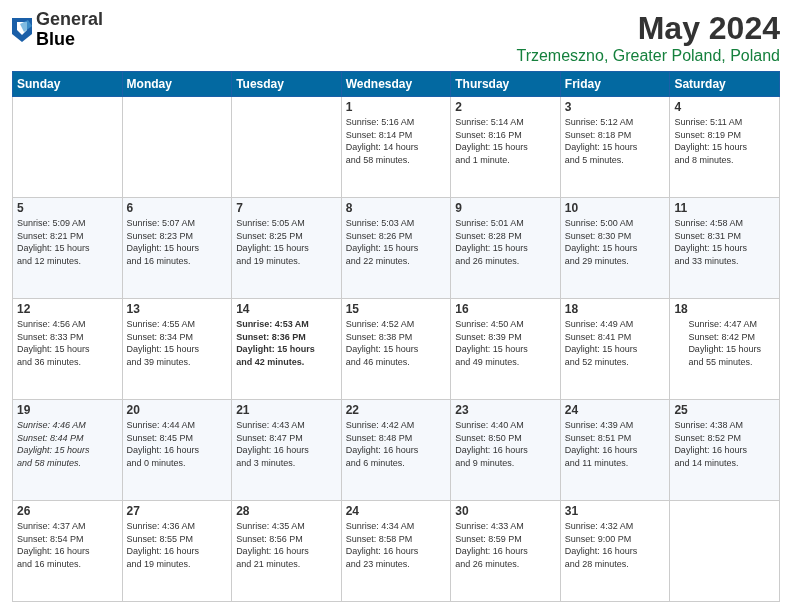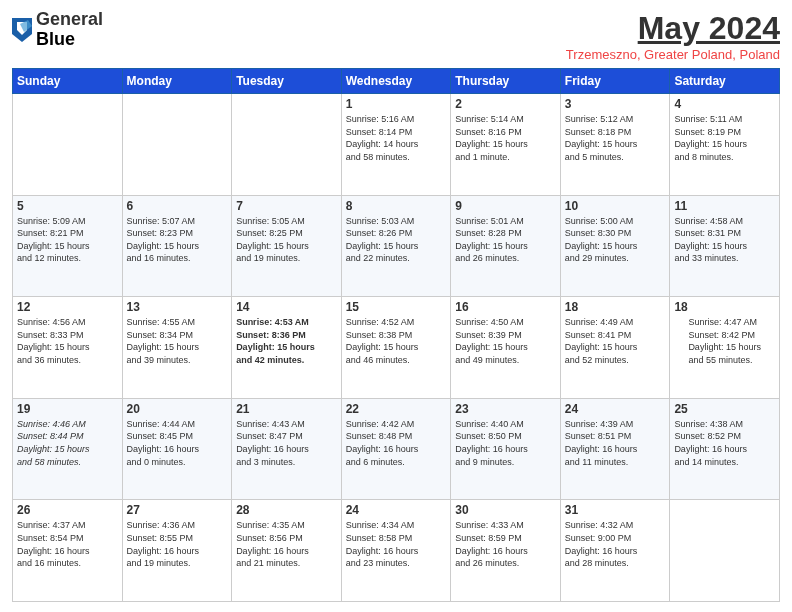--- a/index.html
+++ b/index.html
@@ -47,25 +47,24 @@
       width: 20px;
       height: 24px;
     }
     .header-right {
       text-align: right;
     }
     .month-title {
       font-size: 32px;
       font-weight: bold;
       color: #333;
-      text-decoration: underline;
     }
     .subtitle {
-      font-size: 13px;
-      color: #ef4444;
+      font-size: 16px;
+      color: #15803d;
     }
     .calendar {
       flex: 1;
       border: 1px solid #ccc;
       border-collapse: collapse;
       width: 100%;
       table-layout: fixed;
     }
     .calendar th {
       background: #1a5fa8;
@@ -98,21 +97,21 @@
     .empty-cell {
       background: #f9f9f9;
     }
     tr:nth-child(even) td {
       background: #f5f8fc;
     }
     tr:nth-child(odd) td {
       background: #fff;
     }
     .calendar thead tr th {
-      background: #1d4ed8;
+      background: #0369a1;
     }
   </style>
 </head>
 <body>
 
 <div class="page">
   <div class="header">
     <div class="logo">
       <svg class="logo-icon" viewBox="0 0 20 24" xmlns="http://www.w3.org/2000/svg">
         <polygon points="0,0 20,0 20,16 10,24 0,16" fill="#1a5fa8"></polygon>

